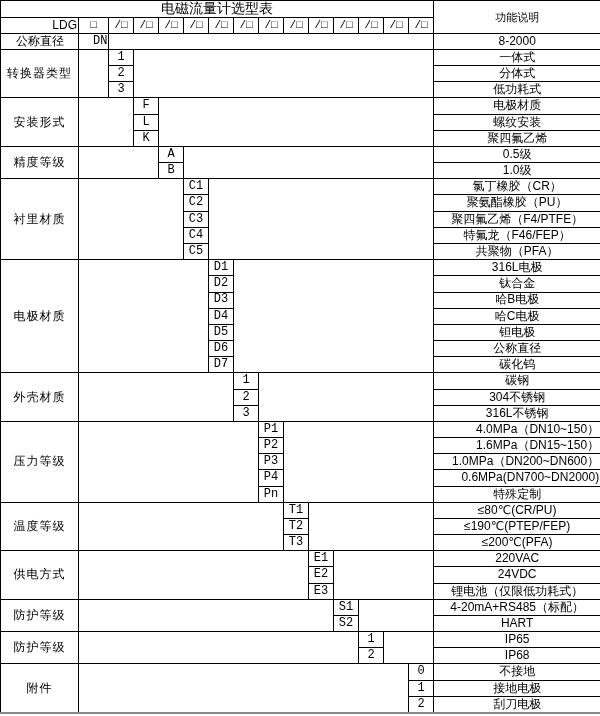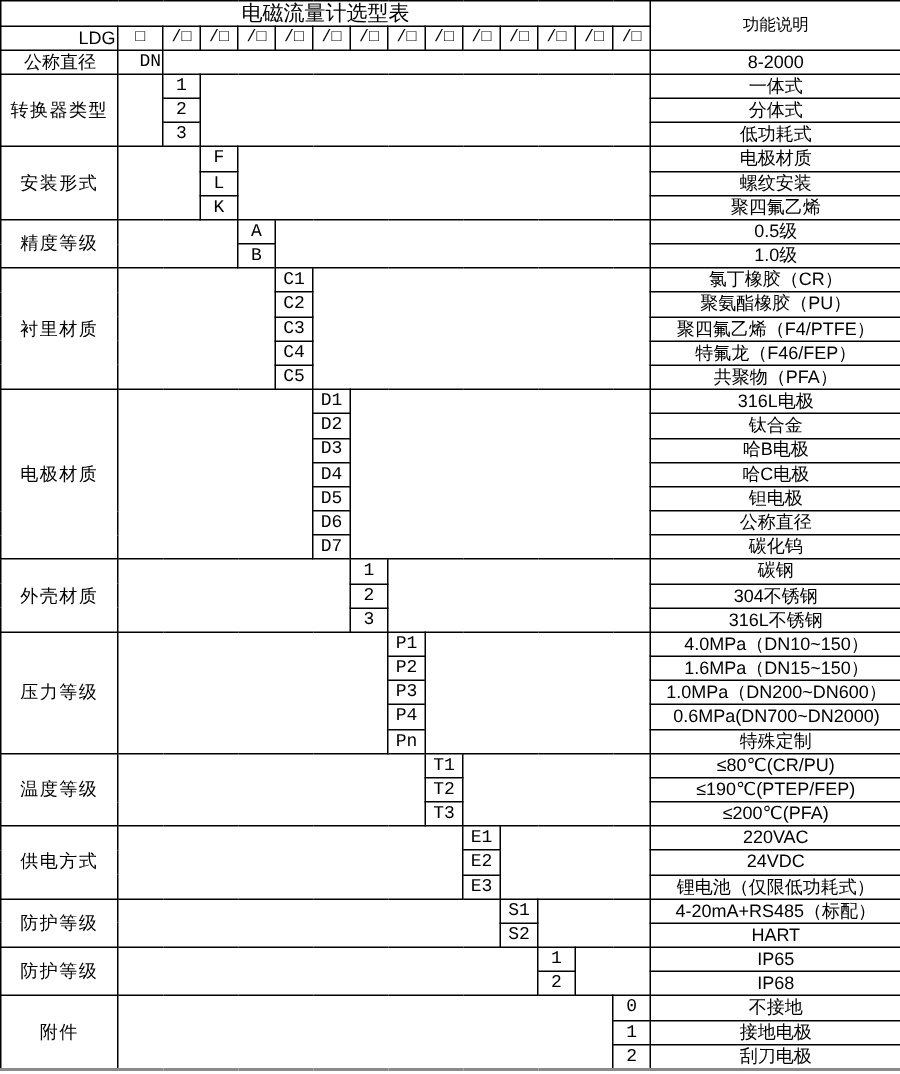--- a/index.html
+++ b/index.html
@@ -22,21 +22,21 @@
     line-height:1.1;
   }
   tr{height:16px;}
   tr.title-row{height:15px;}
   td.title{font-weight:normal;font-size:14px;}
   td.fn-header{font-size:11px;}
   td.cat{font-size:12px;letter-spacing:1px;}
   td.code{font-family:"Liberation Mono","DejaVu Sans Mono",monospace;font-size:12px;}
   td.slot{font-family:"Liberation Mono","DejaVu Sans Mono",monospace;font-size:11px;padding:0;}
   td.desc{font-size:12px;}
-  td.desc.left{text-align:center;padding-left:2px;}
+  td.desc.left{text-align:right;padding-left:2px;}
   td.gap{background:#fff;}
 </style>
 </head>
 <body>
 
 <div class="page">
 <table class="sel">
   <colgroup>
     <col style="width:78px">
         <col style="width:30px">

